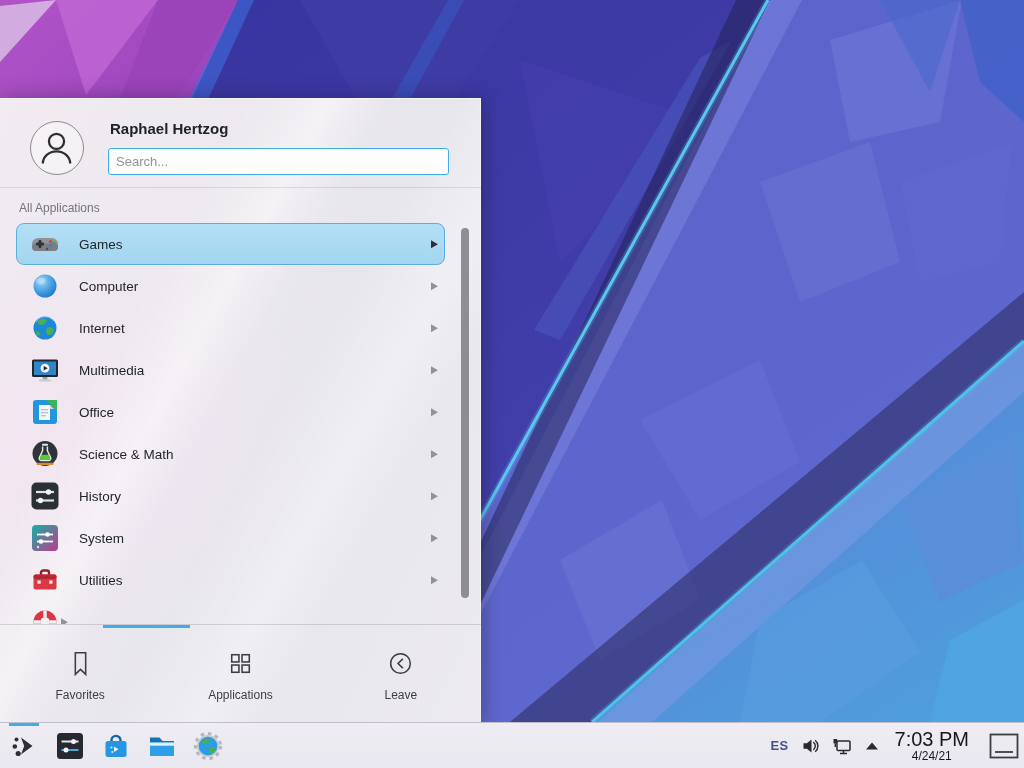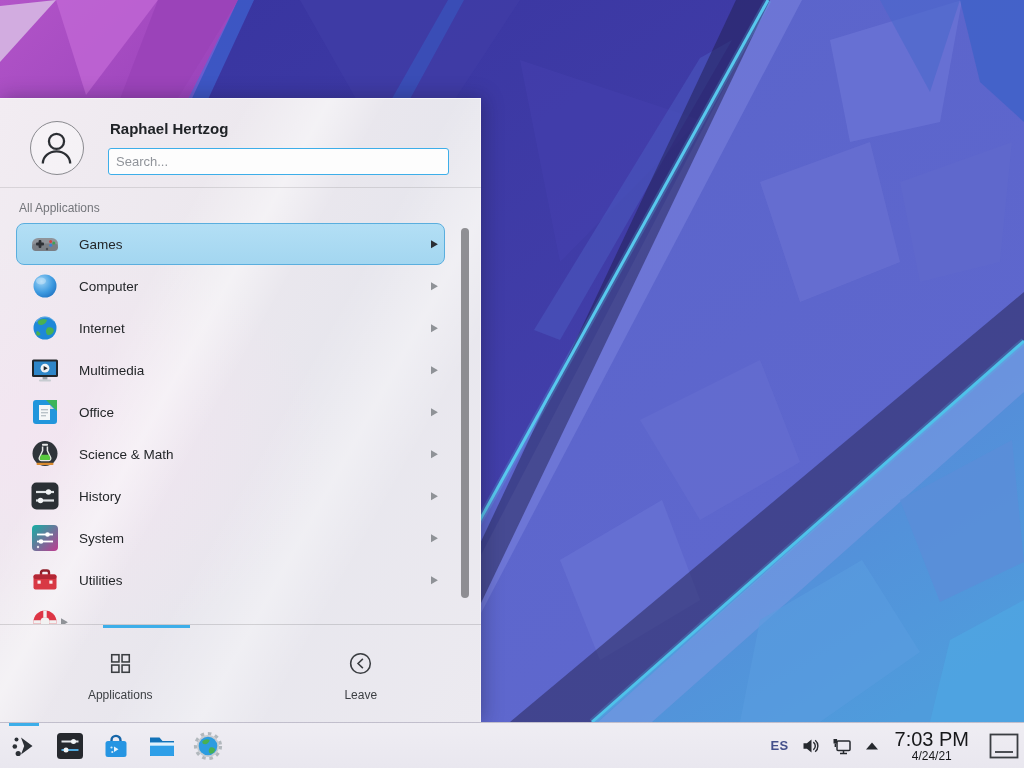--- a/index.html
+++ b/index.html
@@ -290,20 +290,26 @@
         <span class="arrow">▶</span>
       </div>
     </div>
 
     <div class="scrollbar"></div>
 
     <div class="footer-sep"></div>
     <div class="tab-indicator"></div>
     <div class="tab-bar">
 
+      <div class="tab">
+        <svg viewBox="0 0 30 30">
+          <path d="M10 4.5 h10 v21 l-5 -4.8 -5 4.8 z" fill="none" stroke="#3b3e42" stroke-width="1.5"></path>
+        </svg>
+        <span class="tlabel">Favorites</span>
+      </div>
 
       <div class="tab">
         <svg viewBox="0 0 30 30">
           <rect x="6.5" y="6.5" width="7" height="7" fill="none" stroke="#3b3e42" stroke-width="1.5"></rect>
           <rect x="16.5" y="6.5" width="7" height="7" fill="none" stroke="#3b3e42" stroke-width="1.5"></rect>
           <rect x="6.5" y="16.5" width="7" height="7" fill="none" stroke="#3b3e42" stroke-width="1.5"></rect>
           <rect x="16.5" y="16.5" width="7" height="7" fill="none" stroke="#3b3e42" stroke-width="1.5"></rect>
         </svg>
         <span class="tlabel">Applications</span>
       </div>

